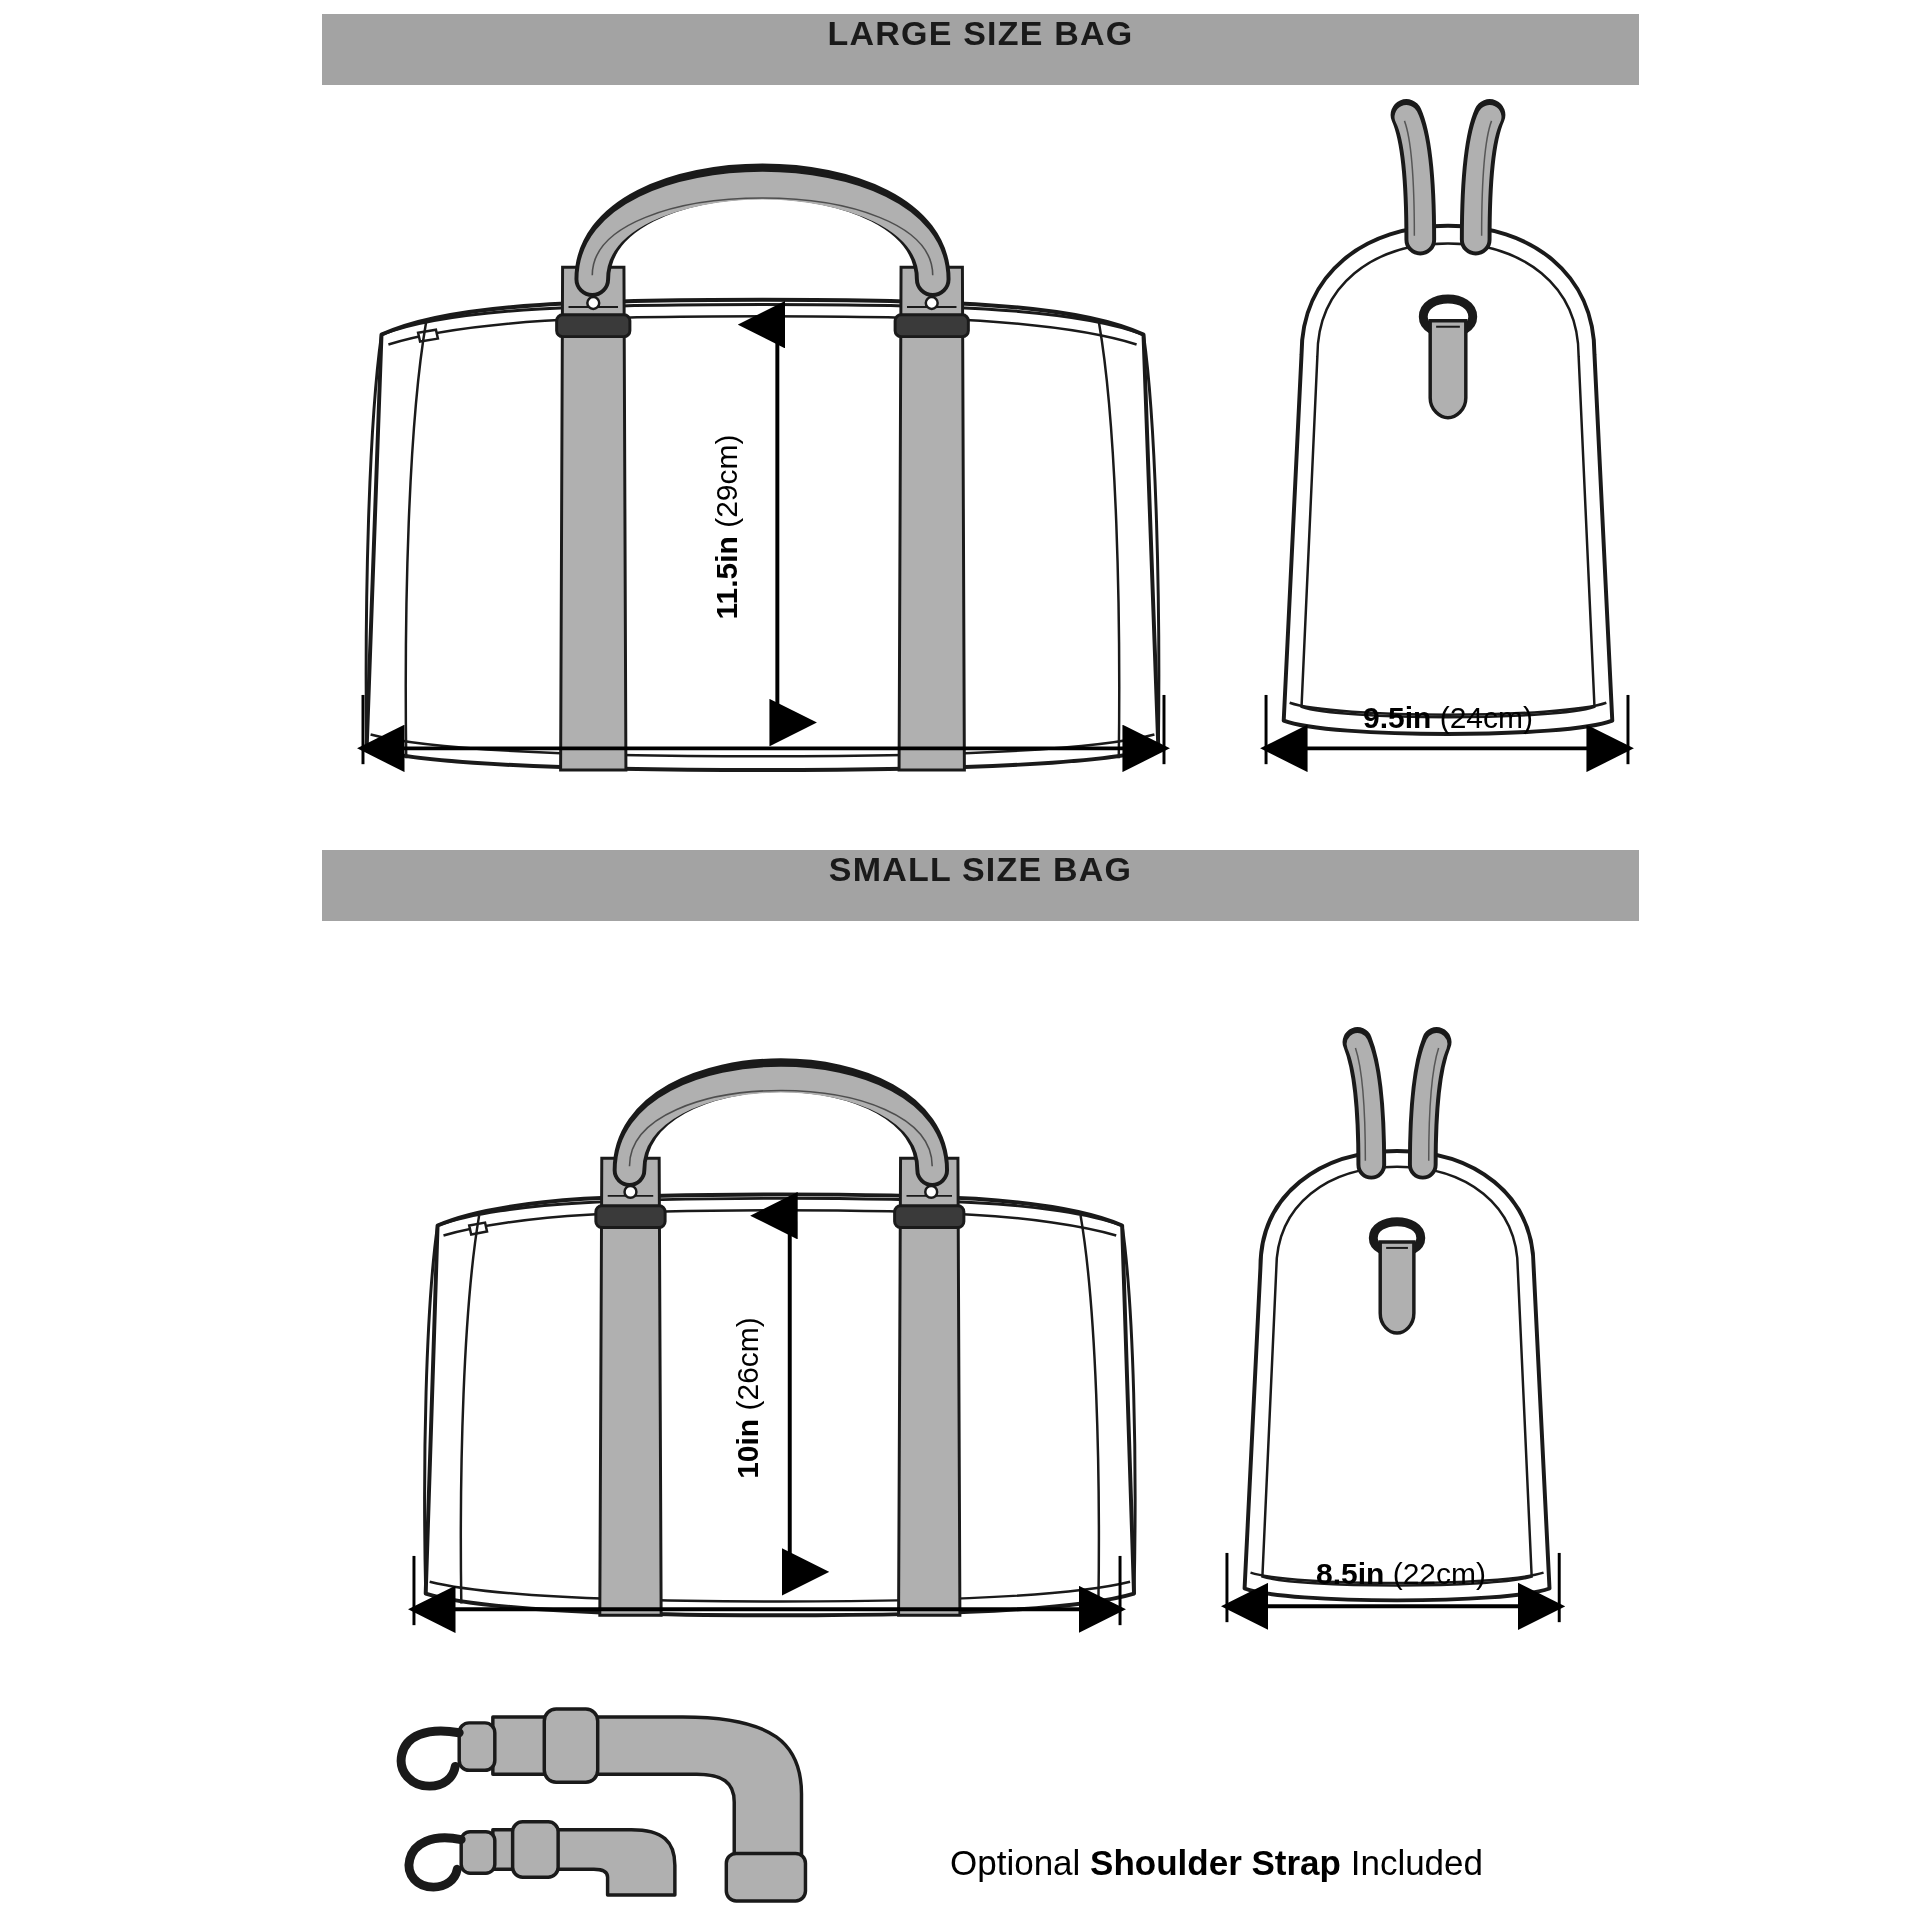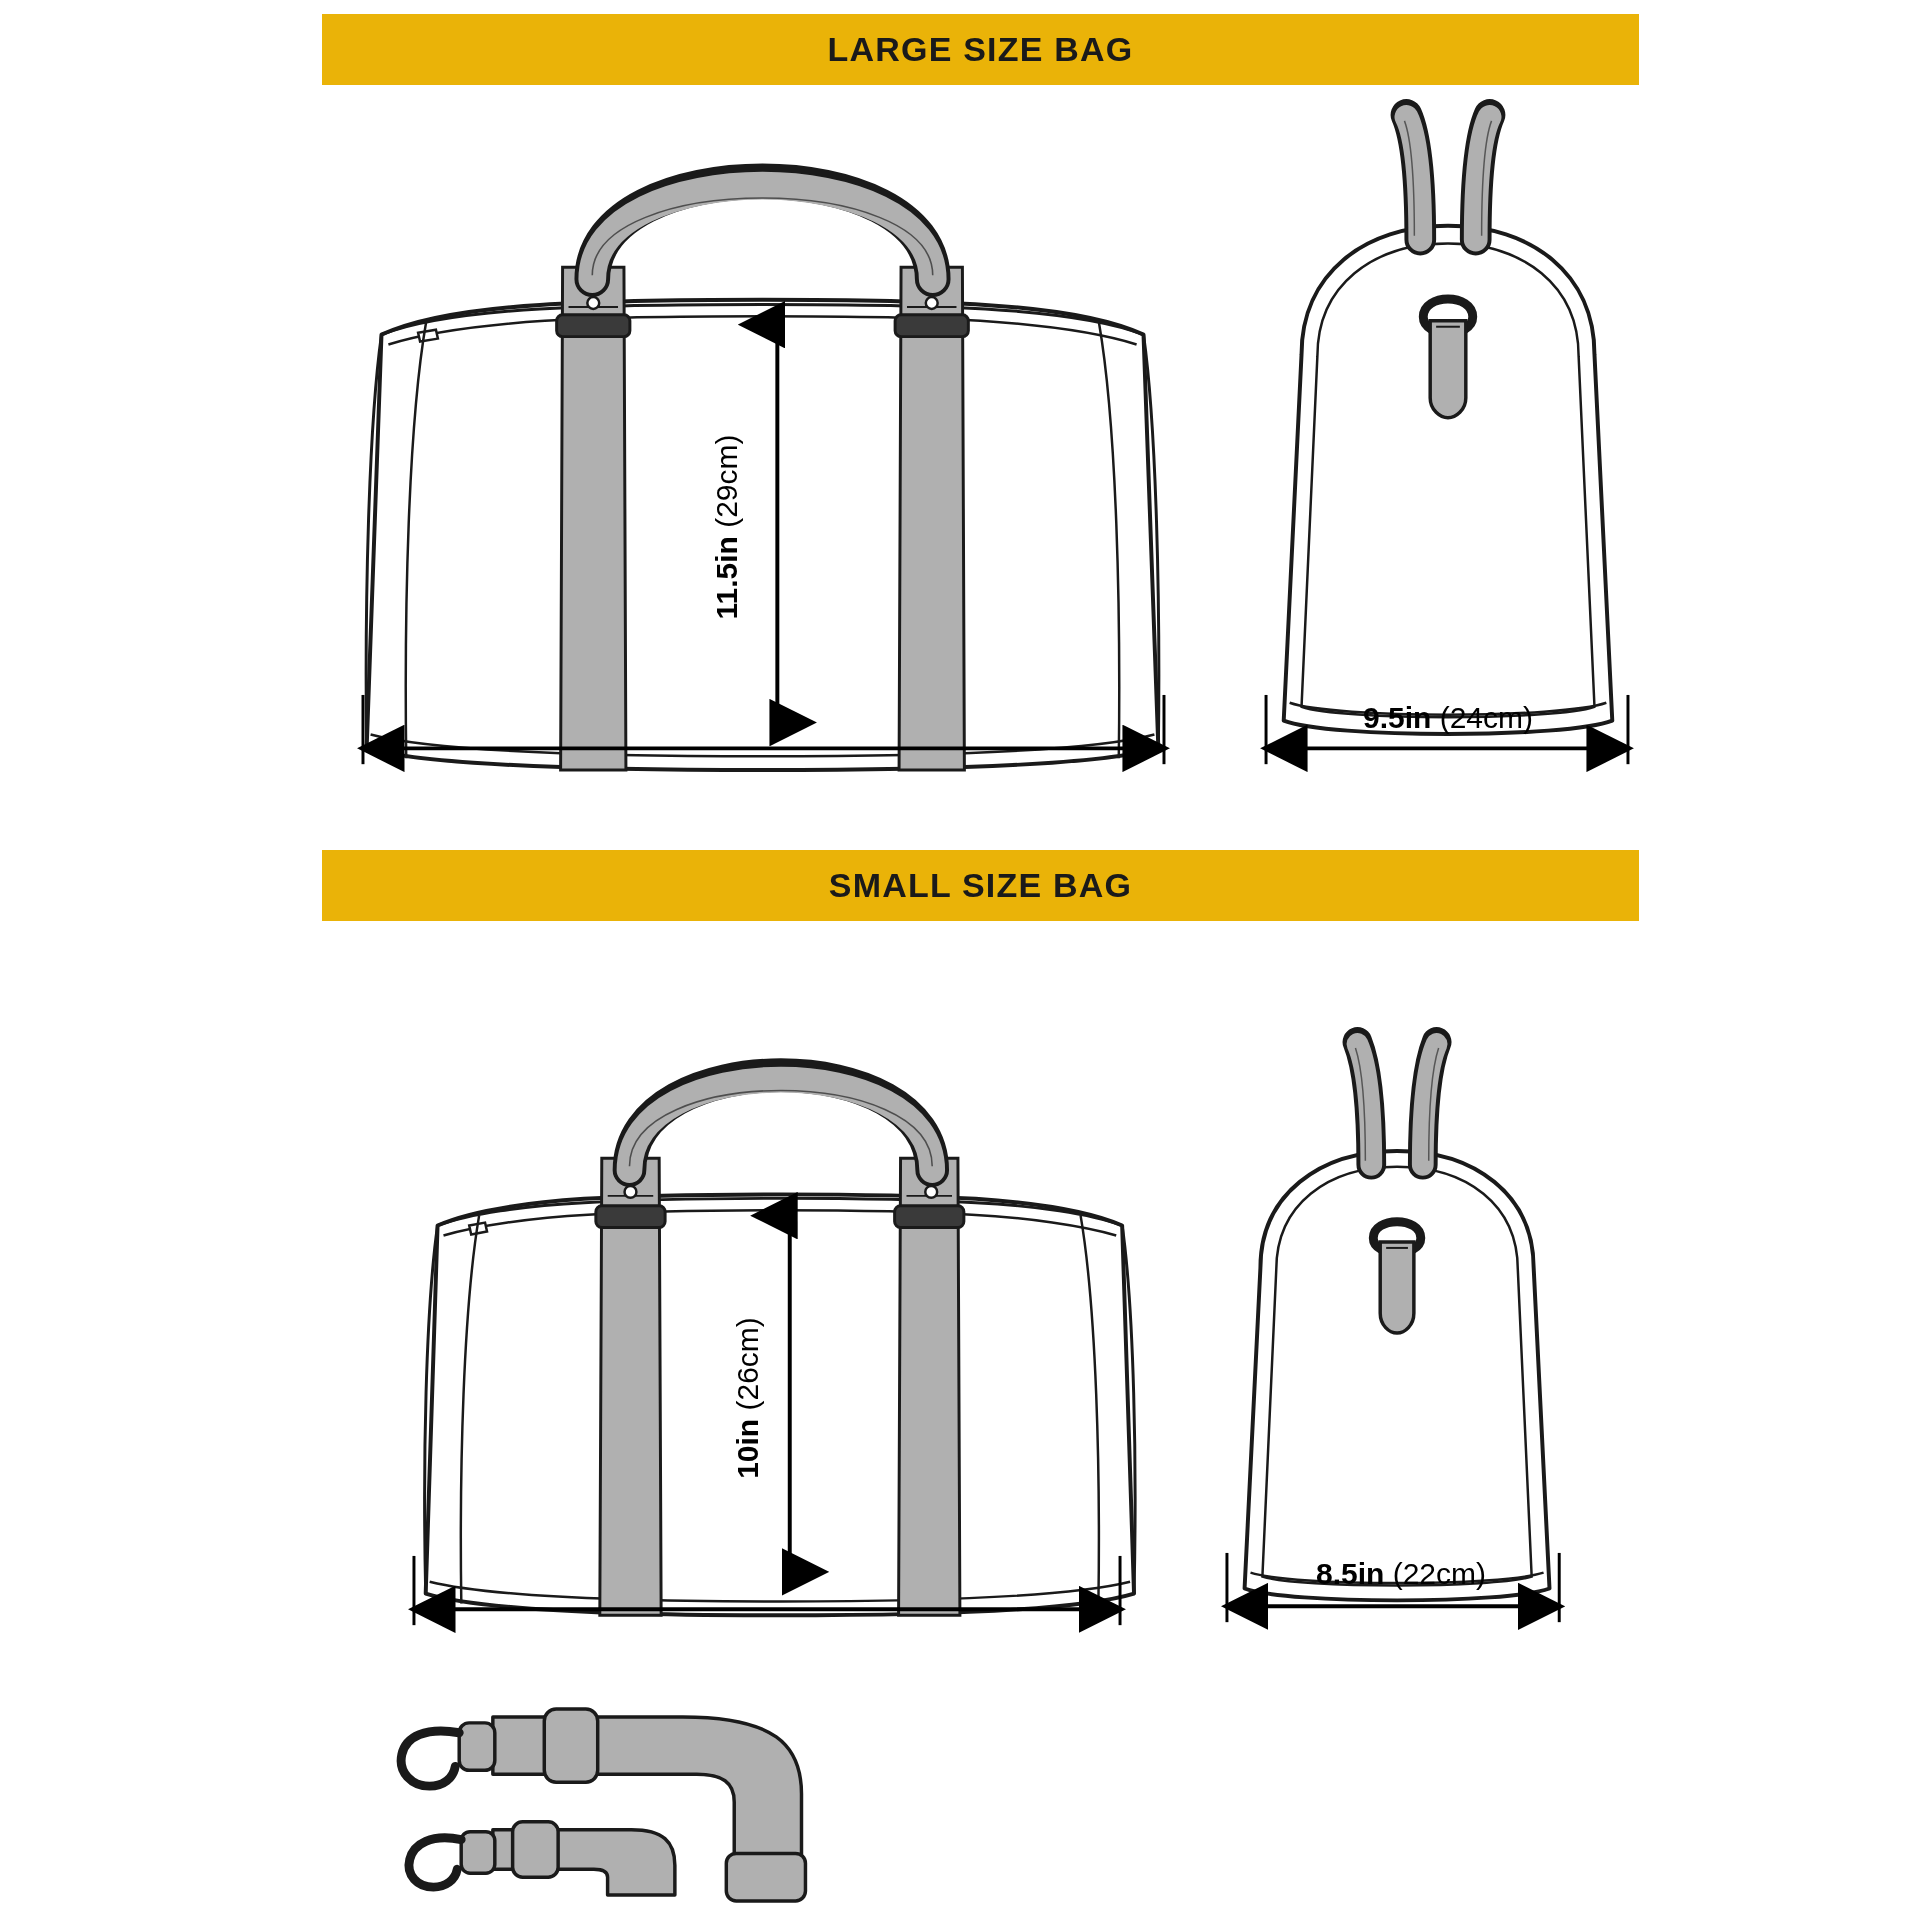--- a/index.html
+++ b/index.html
@@ -17,23 +17,22 @@
   }
   .page {
     position: relative;
     width: 1927px;
     height: 1927px;
   }
 
   
   .section-bar {
     position: absolute;
-    background: #eab308;
+    background: #a3a3a3;
     display: flex;
-    align-items: center;
     justify-content: center;
   }
   .section-bar .bar-label {
     font-size: 34px;
     font-weight: bold;
     letter-spacing: 1.2px;
     color: #1a1a1a;
   }
   #bar-large {
     left: 322px;
@@ -319,15 +318,18 @@
         <path d="M 74 50 C 40 44, 20 54, 16 72 C 12 90, 26 104, 44 104 C 58 104, 68 96, 70 84" fill="none" stroke="#1a1a1a" stroke-width="9" stroke-linecap="round"></path>
       </g>
 
       <g>
         <rect x="76" y="150" width="34" height="42" rx="9" fill="#b0b0b0" stroke="#1a1a1a" stroke-width="3.5"></rect>
         <path d="M 76 158 C 46 152, 28 162, 24 178 C 20 194, 32 206, 48 206 C 60 206, 70 199, 72 188" fill="none" stroke="#1a1a1a" stroke-width="9" stroke-linecap="round"></path>
       </g>
     </svg>
   </div>
 
+  <div id="strap-note">
+    <span>Optional </span><span class="strong">Shoulder Strap</span><span> Included</span>
+  </div>
 
 </div>
 
 
 </body></html>

